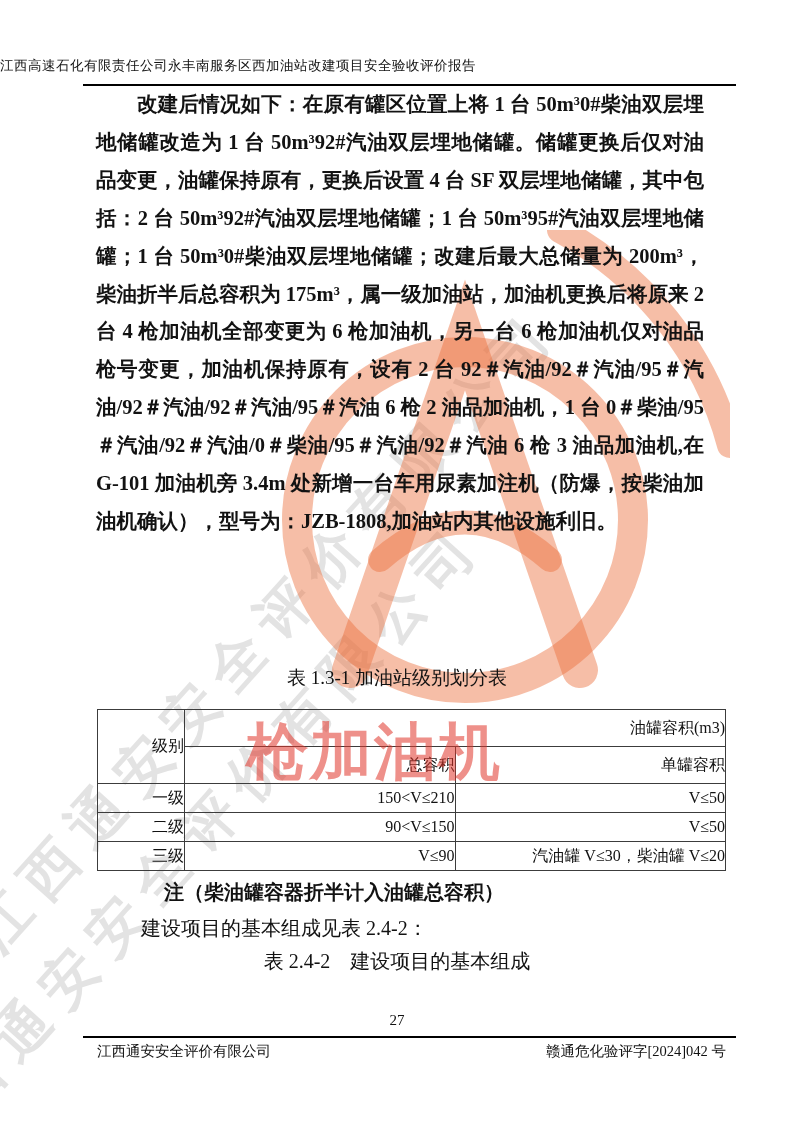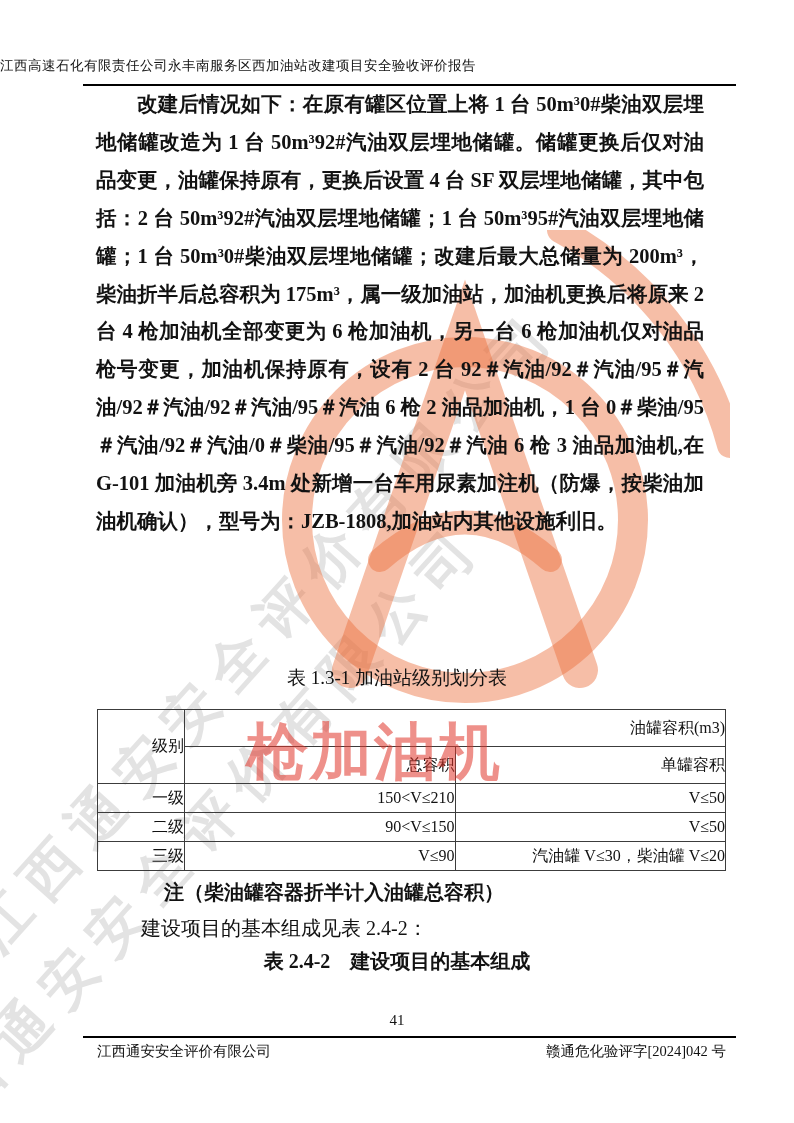--- a/index.html
+++ b/index.html
@@ -24,21 +24,21 @@
   table.grade td,table.grade th{border:1.5px solid #3c3c3c;text-align:right;
     font-weight:normal;padding:0;}
   table.grade .h-row td{height:36px;}
   table.grade .d-row td{height:28px;}
   .col-level{width:86px;}
   .col-total{width:166px;}
   
   .note-line{position:absolute;top:879px;left:140px;font-size:20px;font-weight:bold;margin-left:24px;}
   .see-line{position:absolute;top:915px;left:141px;font-size:20px;}
   .tbl2-title{position:absolute;top:948px;left:0;width:100%;text-align:center;
-    font-size:20px;font-weight:bold;}
+    font-size:20px;font-weight:normal;}
   
   .page-num{position:absolute;top:1012px;left:0;width:100%;text-align:center;font-size:15px;}
   .ftr-rule{position:absolute;top:1036px;left:83px;width:653px;border-top:2px solid #000;}
   .ftr-row{position:absolute;top:1042px;left:97px;width:629px;display:flex;
     justify-content:space-between;font-size:14.5px;}
   
   .wm{pointer-events:none;}
   .wm-gray{position:absolute;white-space:nowrap;color:rgba(70,70,70,0.15);
     font-family:"Liberation Sans","DejaVu Sans",sans-serif;font-weight:bold;
     font-size:56px;letter-spacing:14px;transform-origin:0 50%;z-index:0;}
@@ -107,21 +107,21 @@
           <td>V≤90</td>
           <td>汽油罐 V≤30，柴油罐 V≤20</td>
         </tr>
       </tbody>
     </table>
 
     <div class="note-line">注（柴油罐容器折半计入油罐总容积）</div>
     <div class="see-line">建设项目的基本组成见表 2.4-2：</div>
     <div class="tbl2-title">表 2.4-2　建设项目的基本组成</div>
 
-    <div class="page-num">41</div>
+    <div class="page-num">27</div>
     <div class="ftr-rule"></div>
     <div class="ftr-row">
       <span>江西通安安全评价有限公司</span>
       <span>赣通危化验评字[2024]042 号</span>
     </div>
 
   </div>
 
   <div class="wm wm-red">枪加油机</div>
 

